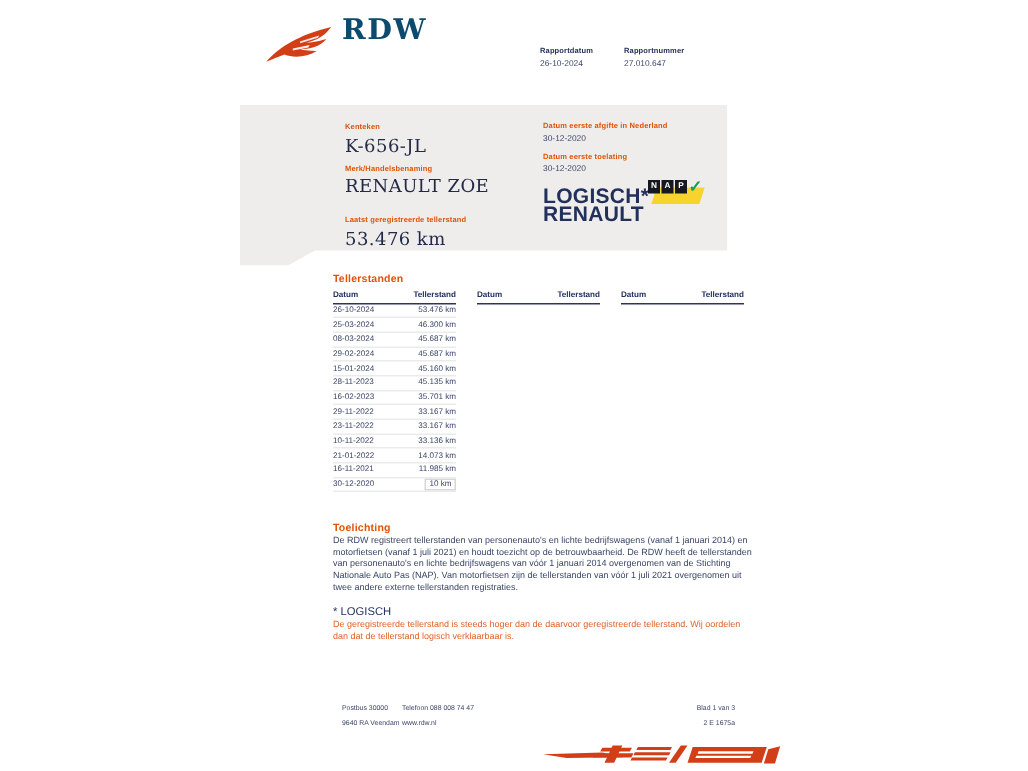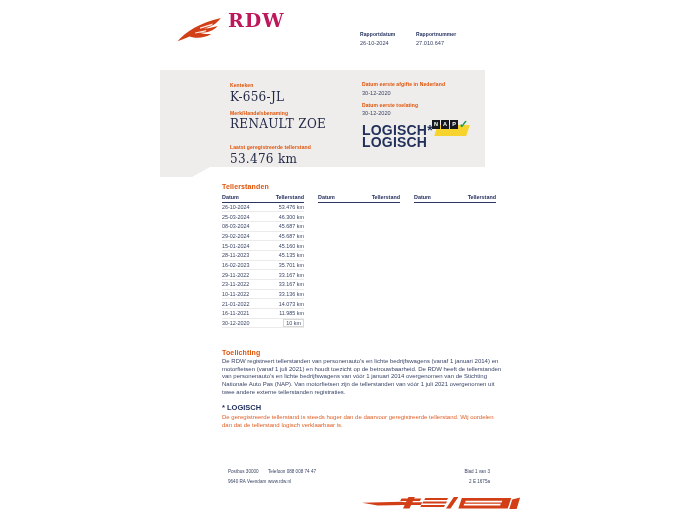--- a/index.html
+++ b/index.html
@@ -5,21 +5,21 @@
   * { margin:0; padding:0; box-sizing:border-box; }
   html,body { width:685px; height:514px; background:#ffffff; overflow:hidden;
               font-family:"Liberation Sans", sans-serif; }
   .canvas { position:relative; width:685px; height:514px; background:#ffffff; }
   .page   { position:absolute; left:150px; top:0; width:390px; height:514px; }
 
   
   .logo-flame { position:absolute; left:26px; top:16px; width:48px; height:28px; }
   .logo-text  { position:absolute; left:78px; top:9px;
                 font-family:"DejaVu Serif", serif; font-weight:bold;
-                font-size:19px; color:#be185d; letter-spacing:1px; }
+                font-size:19px; color:#0c4a6e; letter-spacing:1px; }
   .doc-title  { position:absolute; left:210px; top:9px;
                 font-family:"DejaVu Serif", serif; font-weight:bold;
                 font-size:12.5px; color:#E8541F; }
   .rapport-meta { position:absolute; left:210px; top:31px; display:flex; gap:14px; }
   .meta-block { min-width:42px; }
   .lbl-navy { font-size:5px; font-weight:bold; color:#22305C; letter-spacing:.1px; }
   .val-navy { font-size:5.6px; color:#3B4668; margin-top:2.5px; }
 
   
   .panel { position:absolute; left:10px; top:70px; width:325px; height:108px;
@@ -55,21 +55,21 @@
   .trow { display:flex; justify-content:space-between; align-items:center;
           height:9.7px; border-bottom:1px solid #ebebeb; }
   .trow span { font-size:5.4px; color:#3B4668; }
   .tcell-stand.hl { background:#ffffff; border:1px solid #d7d7d7; padding:0 2px; }
 
   
   .toelichting-title { position:absolute; left:72px; top:349px; }
   .toelichting-text  { position:absolute; left:72px; top:358px; width:280px;
                        font-size:6px; line-height:7.7px; color:#3B4668; }
   .logisch-title { position:absolute; left:72px; top:403px; font-size:7.5px;
-                   font-weight:bold; color:#22305C; }
+                   font-weight:normal; color:#22305C; }
   .logisch-text  { position:absolute; left:72px; top:414px; width:280px;
                    font-size:6px; line-height:7.7px; color:#E0622B; }
 
   
   .footer-col1 { position:absolute; left:78px;  top:469px; }
   .footer-col2 { position:absolute; left:118px; top:469px; }
   .footer-right{ position:absolute; left:260px; top:469px; width:80px; text-align:right; }
   .f-line { font-size:4.6px; color:#3B4668; margin-bottom:4.5px; }
   .bottom-graphic { position:absolute; left:212px; top:496px; width:168px; height:16px; }
 </style>
@@ -116,21 +116,21 @@
         <div class="fld">
           <div class="lbl-orange">Datum eerste afgifte in Nederland</div>
           <div class="val-navy">30-12-2020</div>
         </div>
         <div class="fld">
           <div class="lbl-orange">Datum eerste toelating</div>
           <div class="val-navy">30-12-2020</div>
         </div>
         <div class="oordeel">
           <div>LOGISCH*</div>
-          <div>LOGISCH</div>
+          <div>RENAULT</div>
         </div>
       </div>
       <div class="nap">
         <div class="nap-yellow"></div>
         <div class="nap-letters">
           <span>N</span>
           <span>A</span>
           <span>P</span>
         </div>
         <div class="nap-check">✓</div>

